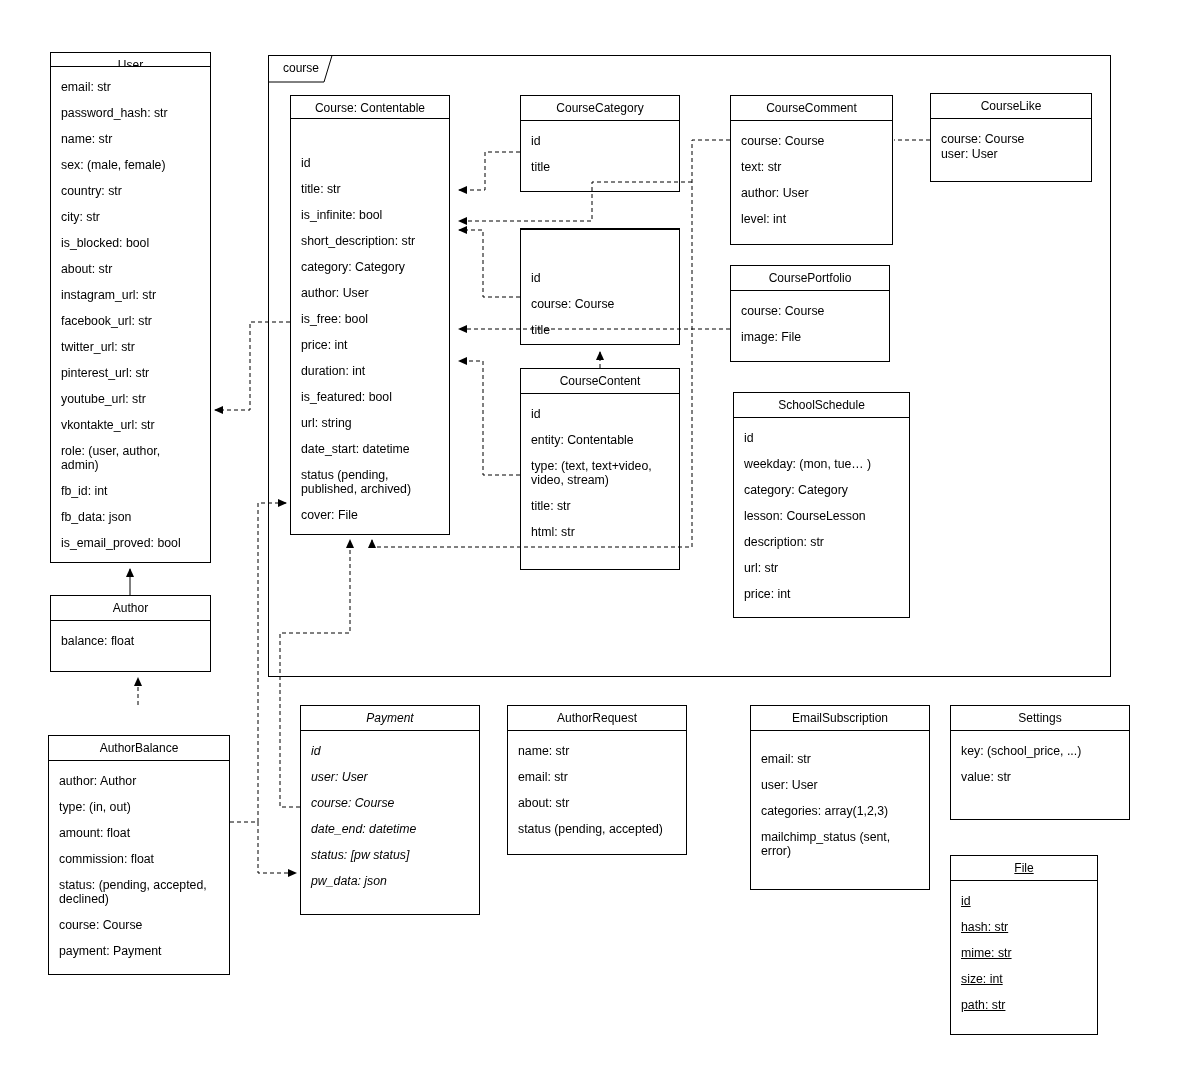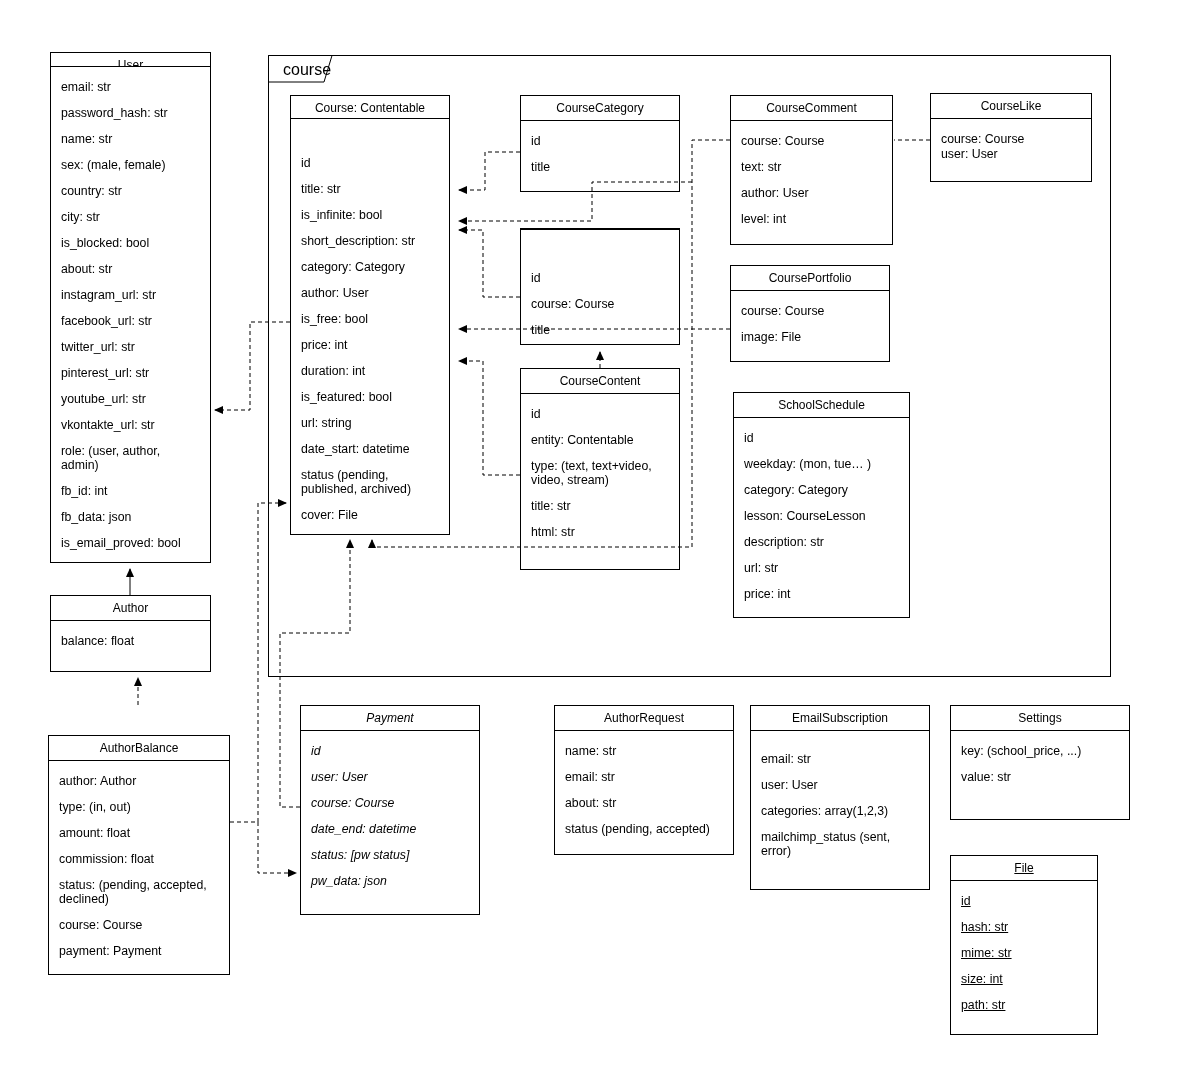--- a/index.html
+++ b/index.html
@@ -44,21 +44,21 @@
   .compact .field{ margin-bottom:1px; }
   #connector-layer{
     position:absolute;
     left:0;top:0;
     z-index:5;
     pointer-events:none;
   }
   .container-label{
     position:absolute;
     z-index:6;
-    font-size:16px;
+    font-size:12px;
   }
 </style>
 </head>
 <body>
 
 <div id="canvas">
 
   <div class="container-frame" style="left:268px;top:55px;width:841px;height:620px;"></div>
   <span class="container-label" style="left:283px;top:61px;">course</span>
 
@@ -198,21 +198,21 @@
     <div class="entity-fields">
         <div class="field">id</div>
         <div class="field">user: User</div>
         <div class="field">course: Course</div>
         <div class="field">date_end: datetime</div>
         <div class="field">status: [pw status]</div>
         <div class="field">pw_data: json</div>
       </div>
   </div>
 
-  <div class="entity" style="left:554px;top:705px;width:180px;height:150px;z-index:2;">
+  <div class="entity" style="left:507px;top:705px;width:180px;height:150px;z-index:2;">
     <div class="entity-title">AuthorRequest</div>
     <div class="entity-fields">
         <div class="field">name: str</div>
         <div class="field">email: str</div>
         <div class="field">about: str</div>
         <div class="field">status (pending, accepted)</div>
       </div>
   </div>
 
   <div class="entity" style="left:750px;top:705px;width:180px;height:185px;z-index:2;gap:8px;">

